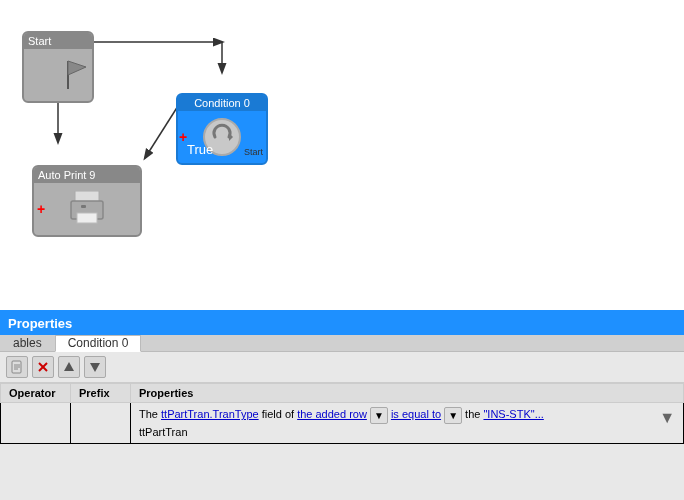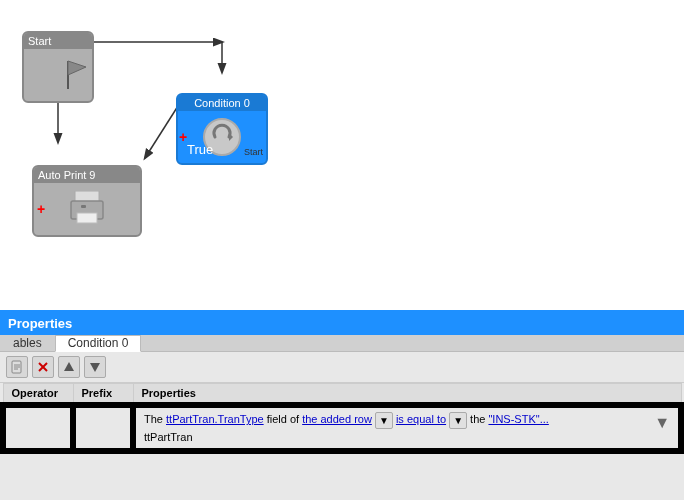--- a/index.html
+++ b/index.html
@@ -219,21 +219,21 @@
     }
     .panel-table th {
       background: #ddd;
       border: 1px solid #ccc;
       padding: 3px 8px;
       font-size: 11px;
       font-weight: bold;
       text-align: left;
     }
     .panel-table td {
-      border: 6px solid #000000;
+      border: 1px solid #000000;
       padding: 3px 8px;
       font-size: 11px;
       vertical-align: top;
     }
 
     .condition-text {
       line-height: 1.5;
     }
     .condition-link {
       color: #0000cc;

